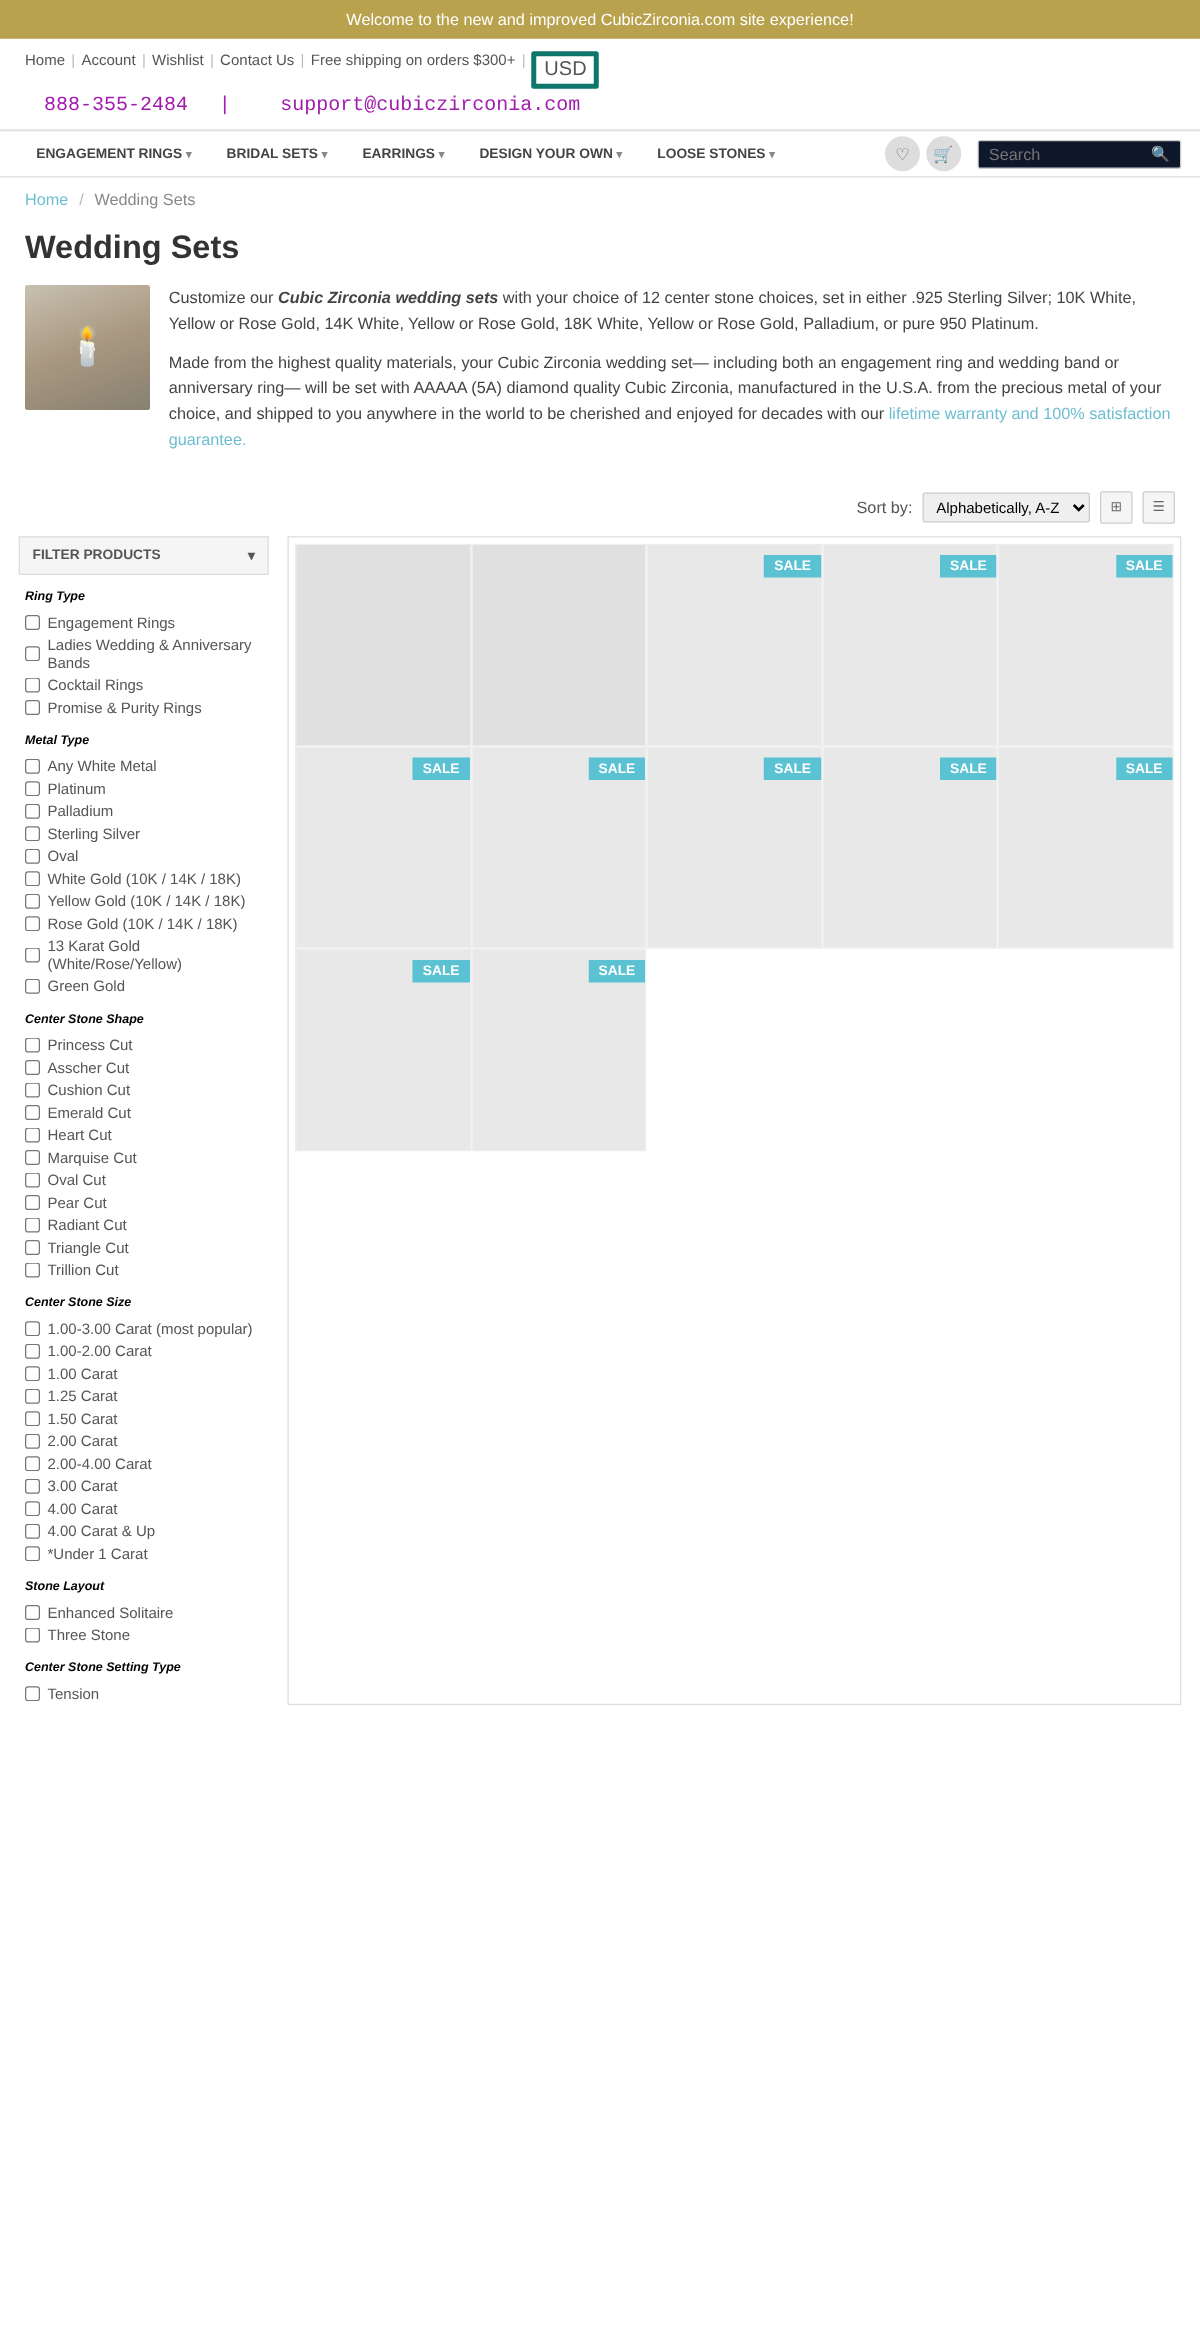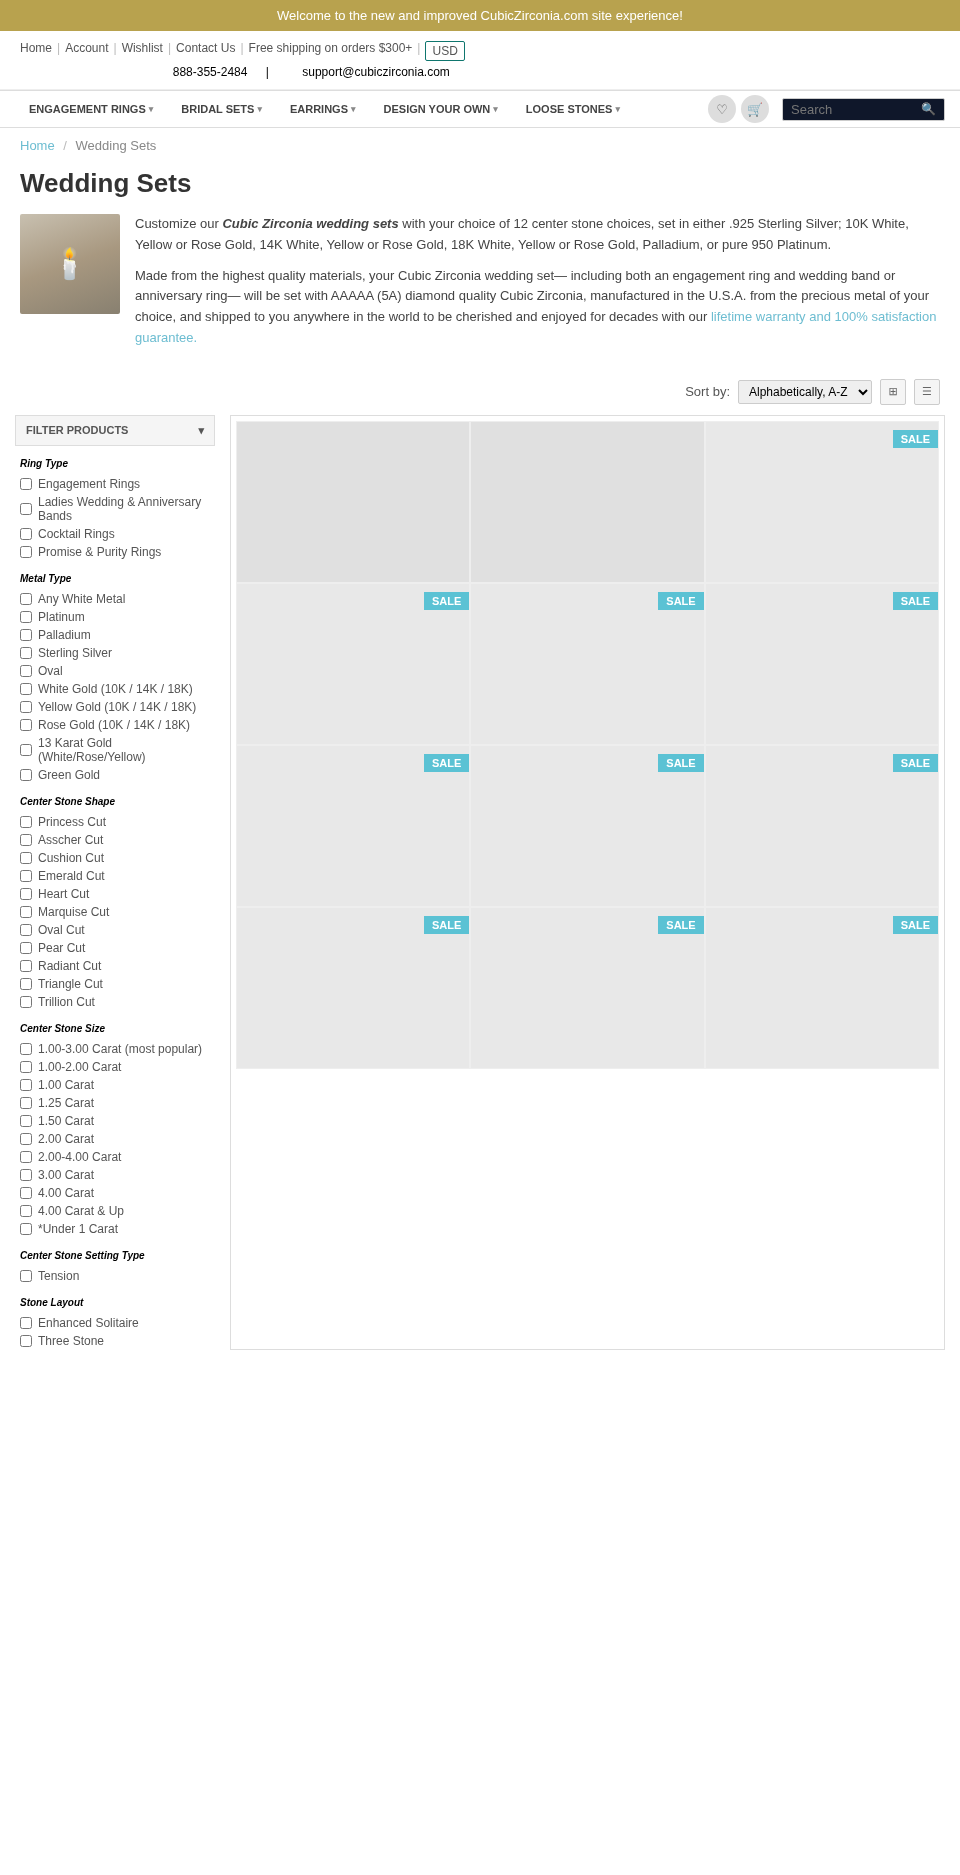--- a/index.html
+++ b/index.html
@@ -45,28 +45,29 @@
     }
     .top-links {
       display: flex;
       gap: 5px;
       font-size: 12px;
       color: #555;
     }
     .top-links a { color: #555; text-decoration: none; }
     .top-links .sep { color: #bbb; }
     .usd-badge {
-      border: 1px solid #0f766e;
+      border: 4px solid #0f766e;
       padding: 2px 6px;
-      font-size: 12px;
+      font-size: 16px;
       border-radius: 2px;
     }
     .contact-info {
-      font-size: 12px;
-      color: #000000;
+      font-size: 16px;
+      color: #a21caf;
+      font-family: Liberation Mono, monospace;
     }
     .contact-info span { margin-right: 15px; }
 
     
     .main-nav {
       background: #fff;
       border-top: 1px solid #ddd;
       border-bottom: 1px solid #ddd;
       display: flex;
       align-items: center;
@@ -245,21 +246,21 @@
     }
 
     
     .product-grid {
       flex: 1;
       border: 1px solid #ddd;
       padding: 5px;
     }
     .grid-inner {
       display: grid;
-      grid-template-columns: repeat(3, 1fr);
+      grid-template-columns: repeat(5, 1fr);
       gap: 0;
     }
     .product-card {
       position: relative;
       border: 1px solid #eee;
       background: #fafafa;
     }
     .product-img {
       width: 100%;
       height: 160px;
@@ -530,36 +531,36 @@
         <input type="checkbox" style="">
         <span>4.00 Carat &amp; Up</span>
       </div>
       <div class="filter-item">
         <input type="checkbox" style="">
         <span>*Under 1 Carat</span>
       </div>
     </div>
 
     <div class="filter-section">
+      <div class="filter-section-title">Stone Layout</div>
+      <div class="filter-item">
+        <input type="checkbox" style="">
+        <span>Enhanced Solitaire</span>
+      </div>
+      <div class="filter-item">
+        <input type="checkbox" style="">
+        <span>Three Stone</span>
+      </div>
+    </div>
+
+    <div class="filter-section">
       <div class="filter-section-title">Center Stone Setting Type</div>
       <div class="filter-item">
         <input type="checkbox" style="">
         <span>Tension</span>
-      </div>
-    </div>
-
-    <div class="filter-section">
-      <div class="filter-section-title">Stone Layout</div>
-      <div class="filter-item">
-        <input type="checkbox" style="">
-        <span>Enhanced Solitaire</span>
-      </div>
-      <div class="filter-item">
-        <input type="checkbox" style="">
-        <span>Three Stone</span>
       </div>
     </div>
   </div>
 
   <div class="product-grid">
     <div class="grid-inner">
 
       <div class="product-card">
         <div class="product-img" style="background: #e0e0e0;"></div>
       </div>

